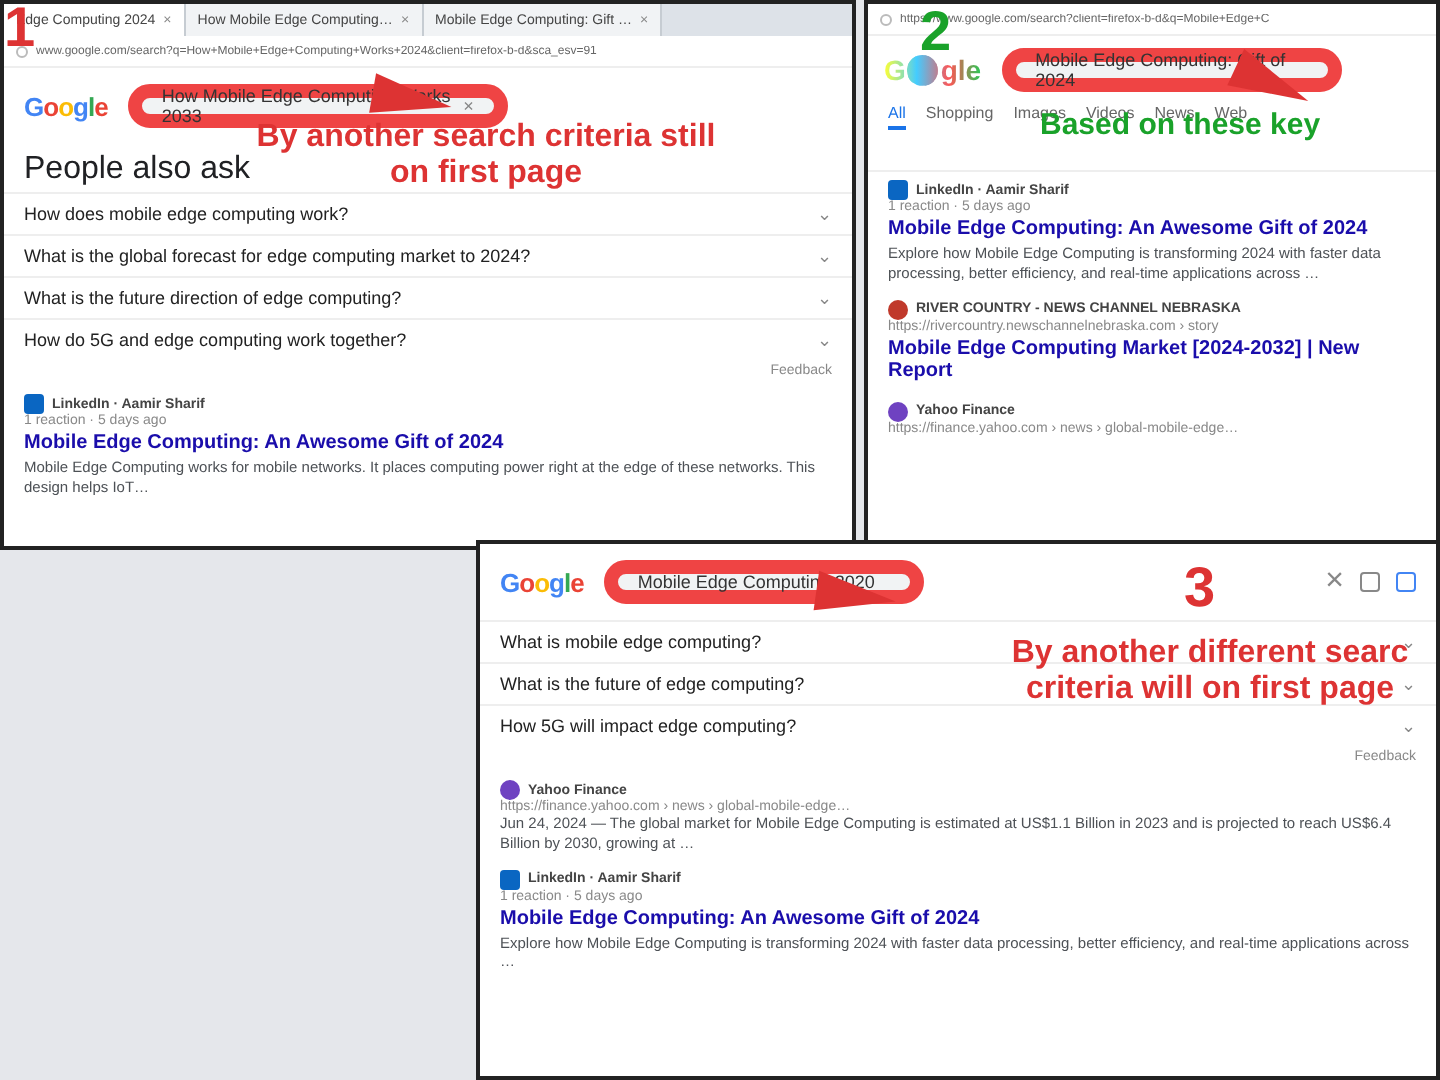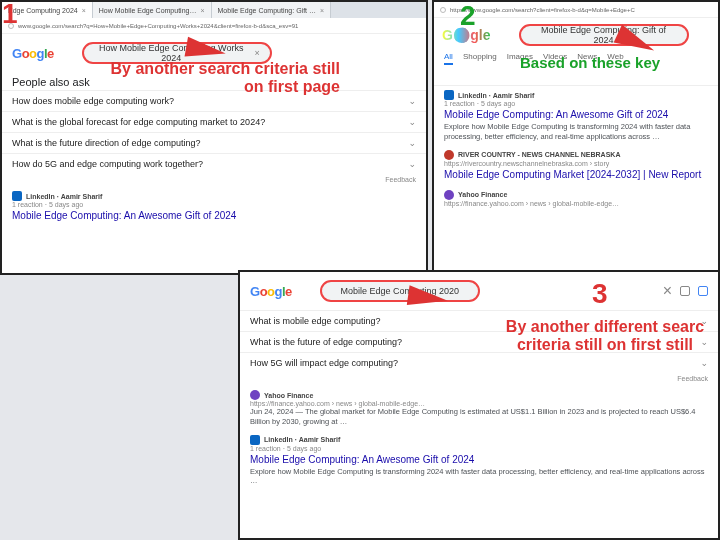--- a/index.html
+++ b/index.html
@@ -44,40 +44,39 @@
     font-size: 6px; color: #666;
     border-bottom: 1px solid #eee;
     gap: 4px;
   }
   .url-circle { width: 6px; height: 6px; border-radius: 50%; border: 1px solid #bbb; }
   .url-text { flex: 1; overflow: hidden; white-space: nowrap; }
 
   
   .ghead {
     display: flex; align-items: center;
-    padding: 8px 10px; gap: 28px;
+    padding: 8px 10px; gap: 10px;
   }
   .logo { font-size: 13px; font-weight: bold; letter-spacing: -0.5px; }
   .logo .g1 { color: #4285F4; }
   .logo .o1 { color: #EA4335; }
   .logo .o2 { color: #FBBC05; }
   .logo .g2 { color: #4285F4; }
   .logo .l  { color: #34A853; }
   .logo .e  { color: #EA4335; }
   .pill {
     flex: 0 0 auto;
     display: flex; align-items: center;
-    border: 2px solid #ef4444;
+    border: 7px solid #ef4444;
     background: #f1f3f4;
     border-radius: 16px;
     height: 22px;
     padding: 0 10px;
     font-size: 9px; color: #333;
     gap: 6px;
-    text-align: center;
   }
   .pill .q { flex: 1; }
   .head-icons { margin-left: auto; display: flex; gap: 8px; align-items: center; }
   .mic { width: 10px; height: 10px; border: 1px solid #888; border-radius: 2px; }
 
   
   .num-badge { position: absolute; font-size: 28px; font-weight: 900; }
   .num-red   { color: #d33; }
   .num-green { color: #1aa22a; }
   .anno { position: absolute; font-weight: 900; line-height: 1.15; text-align: right; }
@@ -89,40 +88,40 @@
   }
   .arrow-red {
     border-top: 10px solid transparent;
     border-bottom: 10px solid transparent;
     border-right: 40px solid #d33;
   }
   .arrow-red.diag { transform: rotate(25deg); }
   .arrow-red.rev  { border-right: none; border-left: 40px solid #d33; }
 
   
-  .paa-title { font-size: 11px; color: #202124; padding: 4px 10px 2px; }
+  .paa-title { font-size: 16px; color: #202124; padding: 4px 10px 2px; }
   .qrow {
     display: flex; align-items: center;
     justify-content: space-between;
     font-size: 9px; color: #222;
     padding: 5px 10px;
     border-top: 1px solid #eee;
   }
   .chev { color: #888; font-size: 9px; }
   .feedback { font-size: 7px; color: #888; padding: 2px 10px 4px; text-align: right; }
 
   
   .res { padding: 4px 10px; font-size: 8px; color: #555; }
   .res .src { display: flex; align-items: center; gap: 4px; font-size: 7px; color: #444; }
   .favicon { width: 10px; height: 10px; border-radius: 2px; background: #0a66c2; display: inline-block; }
   .favicon.red { background: #c0392b; border-radius: 50%; }
   .favicon.purple { background: #6f42c1; border-radius: 50%; }
   .res .site { font-weight: 600; }
   .res .sub  { color: #888; }
-  .res h4 { color: #1a0dab; font-size: 10px; font-weight: 400; margin: 2px 0; }
+  .res h4 { color: #1a0dab; font-size: 10px; font-weight: 700; margin: 2px 0; }
   .res p  { color: #4d5156; font-size: 7.5px; line-height: 1.3; }
 
   
   .gnav { display: flex; gap: 10px; font-size: 8px; color: #666; padding: 0 10px 20px; border-bottom: 1px solid #eee; }
   .gnav span:first-child { color: #1a73e8; border-bottom: 2px solid #1a73e8; padding-bottom: 2px; }
 
   
   .doodle {
     font-size: 14px; font-weight: 900;
     background: linear-gradient(90deg,#ff3,#4cf,#f55,#2c5);
@@ -149,21 +148,21 @@
         <span class="tab-x">×</span>
       </div>
   </div>
   <div class="url-row">
     <span class="url-circle"></span>
     <span class="url-text">www.google.com/search?q=How+Mobile+Edge+Computing+Works+2024&amp;client=firefox-b-d&amp;sca_esv=91</span>
   </div>
   <div class="ghead">
     <span class="logo"><span class="g1">G</span><span class="o1">o</span><span class="o2">o</span><span class="g2">g</span><span class="l">l</span><span class="e">e</span></span>
     <div class="pill" style="width:190px">
-      <span class="q">How Mobile Edge Computing Works 2024</span>
+      <span class="q">How Mobile Edge Computing Works 2033</span>
       <span style="color:#888">×</span>
     </div>
   </div>
 
   <div class="paa-title">People also ask</div>
   <div class="qrow">
       <span>How does mobile edge computing work?</span>
       <span class="chev">⌄</span>
     </div>
   <div class="qrow">
@@ -180,20 +179,21 @@
     </div>
   <div class="feedback">Feedback</div>
 
   <div class="res">
     <div class="src">
       <span class="favicon"></span>
       <span class="site">LinkedIn · Aamir Sharif</span>
     </div>
     <div class="sub small">1 reaction · 5 days ago</div>
     <h4>Mobile Edge Computing: An Awesome Gift of 2024</h4>
+    <p>Mobile Edge Computing works for mobile networks. It places computing power right at the edge of these networks. This design helps IoT…</p>
   </div>
 </div>
 
 <div id="panel2" class="panel">
   <div class="url-row">
     <span class="url-circle"></span>
     <span class="url-text">https://www.google.com/search?client=firefox-b-d&amp;q=Mobile+Edge+C</span>
   </div>
   <div class="ghead" style="padding:6px 8px">
     <span class="doodle">G⚽gle</span>
@@ -280,21 +280,21 @@
     <h4>Mobile Edge Computing: An Awesome Gift of 2024</h4>
     <p>Explore how Mobile Edge Computing is transforming 2024 with faster data processing, better efficiency, and real-time applications across …</p>
   </div>
 </div>
 
 <div class="num-badge num-red" style="left:2px; top:-2px">1</div>
 <div class="num-badge num-green" style="left:460px; top:0">2</div>
 <div class="num-badge num-red" style="left:592px; top:278px">3</div>
 
 <div class="arrow arrow-red rev" style="left:186px; top:40px; transform:rotate(10deg)"></div>
-<div class="anno anno-red" style="left:110px; top:60px; width:230px; text-align:right">By another search criteria still on first page</div>
+<div class="anno anno-red" style="left:128px; top:60px; width:230px; text-align:center">By another search criteria still on first page</div>
 
 <div class="arrow arrow-red rev diag" style="left:616px; top:32px"></div>
 <div class="anno anno-green" style="left:520px; top:54px">Based on these key</div>
 
 <div class="arrow arrow-red rev" style="left:408px; top:288px; transform:rotate(8deg)"></div>
 <div class="anno anno-red" style="left:490px; top:318px; width:230px; text-align:center">
-  <span>By another different searc</span><br><span>criteria still on first still</span>
+  <span>By another different searc</span><br><span>criteria will on first page</span>
 </div>
 
 </body></html>

